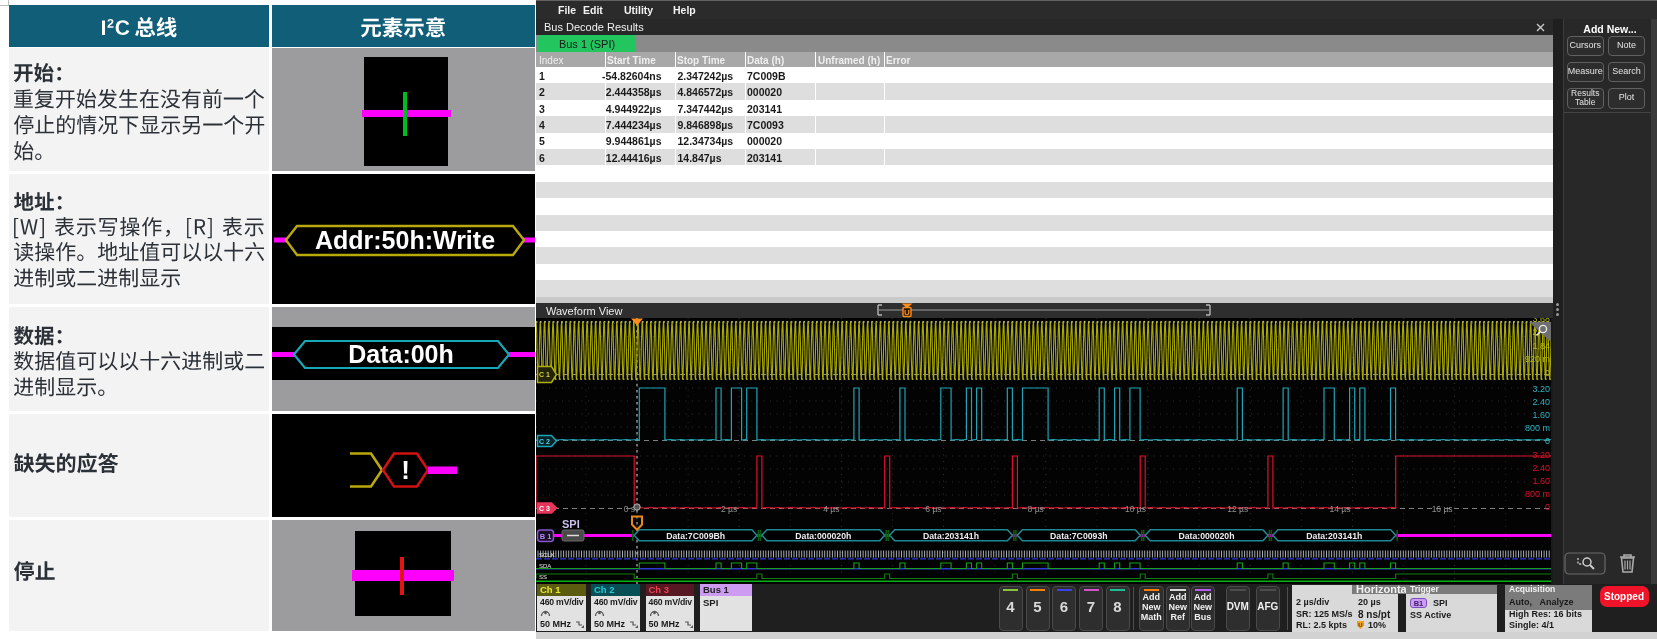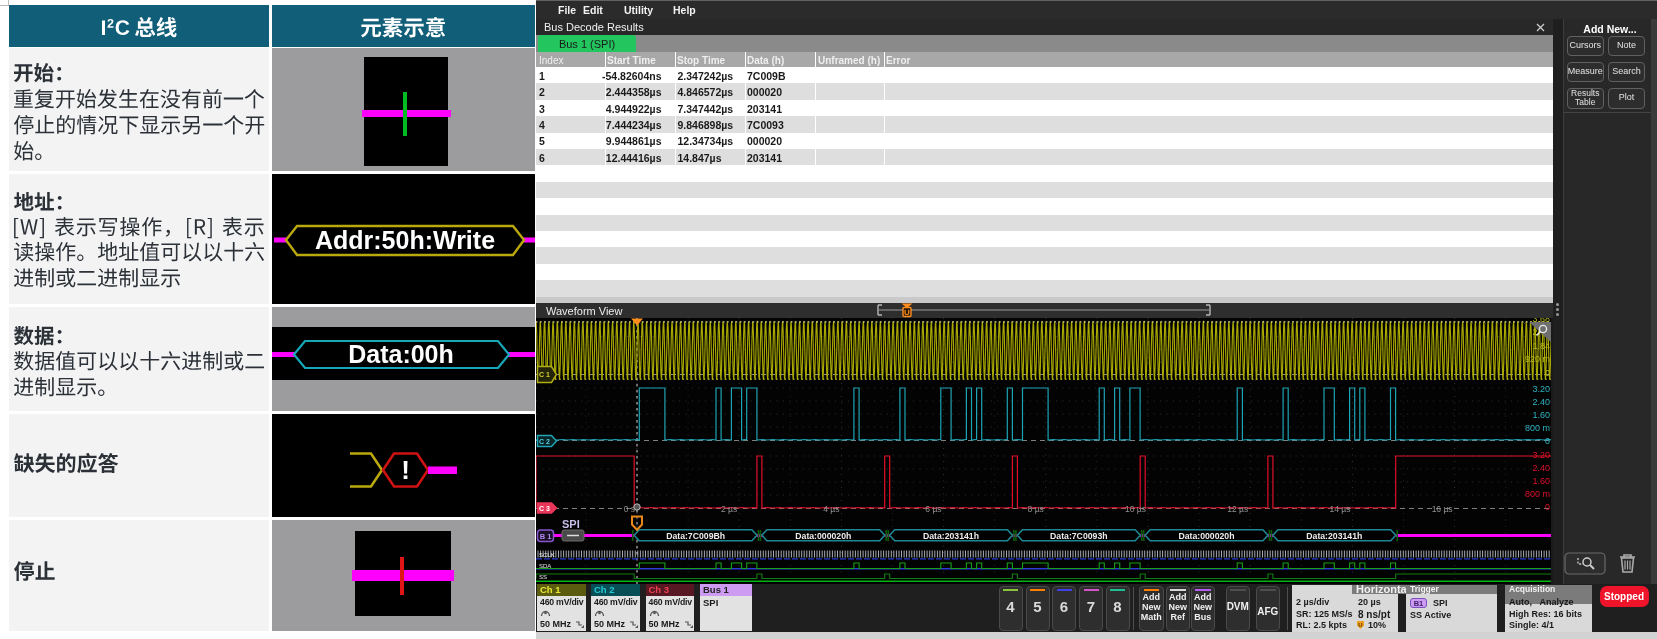--- a/index.html
+++ b/index.html
@@ -380,35 +380,35 @@
 <div class="a" style="left:1170.0px;top:588.5px;width:15.5px;height:2.5px;background:#d8d8d8"></div>
 <div class="a" style="left:1165.5px;top:586px;width:24.5px;height:45px;display:flex;align-items:center;justify-content:center;color:#f0f0f0;font-size:9px;font-weight:bold;text-align:center;line-height:10px;padding-bottom:3px;box-sizing:border-box">Add<br>New<br>Ref</div>
 <div class="a" style="left:1190.5px;top:586px;width:24.5px;height:45px;background:#2e2e2e;border:1px solid #4a4a4a;border-radius:4px;box-sizing:border-box"></div>
 <div class="a" style="left:1195.0px;top:588.5px;width:15.5px;height:2.5px;background:#b560f0"></div>
 <div class="a" style="left:1190.5px;top:586px;width:24.5px;height:45px;display:flex;align-items:center;justify-content:center;color:#f0f0f0;font-size:9px;font-weight:bold;text-align:center;line-height:10px;padding-bottom:3px;box-sizing:border-box">Add<br>New<br>Bus</div>
 <div class="a" style="left:1225.5px;top:586px;width:24.5px;height:45px;background:#2e2e2e;border:1px solid #4a4a4a;border-radius:4px;box-sizing:border-box"></div>
 <div class="a" style="left:1230.0px;top:588.5px;width:15.5px;height:2.5px;background:#4e4e4e"></div>
 <div class="a" style="left:1225.5px;top:586px;width:24.5px;height:45px;display:flex;align-items:center;justify-content:center;color:#f0f0f0;font-size:10px;font-weight:bold;text-align:center;line-height:10px;padding-bottom:3px;box-sizing:border-box">DVM</div>
 <div class="a" style="left:1255.5px;top:586px;width:24.5px;height:45px;background:#2e2e2e;border:1px solid #4a4a4a;border-radius:4px;box-sizing:border-box"></div>
 <div class="a" style="left:1260.0px;top:588.5px;width:15.5px;height:2.5px;background:#4e4e4e"></div>
-<div class="a" style="left:1255.5px;top:586px;width:24.5px;height:54px;display:flex;align-items:center;justify-content:center;color:#f0f0f0;font-size:10px;font-weight:bold;text-align:center;line-height:10px;padding-bottom:3px;box-sizing:border-box">AFG</div>
+<div class="a" style="left:1255.5px;top:586px;width:24.5px;height:45px;display:flex;align-items:center;justify-content:center;color:#f0f0f0;font-size:10px;font-weight:bold;text-align:center;line-height:10px;padding-bottom:3px;box-sizing:border-box">AFG</div>
 <div class="a" style="left:1292px;top:585px;width:106px;height:46.5px;background:#d9d9d9"></div>
 <div class="a" style="left:1352px;top:585px;width:106px;height:9px;background:#7b7b7b;color:#f2f2f2;font-size:11px;font-weight:bold;padding-left:4px;line-height:9.5px;box-sizing:border-box">Horizontal</div>
 <div class="a" style="left:1296px;top:597.0px;color:#1a1a1a;font-size:9px;font-weight:bold">2 µs/div</div>
 <div class="a" style="left:1358px;top:597.0px;color:#1a1a1a;font-size:9px;font-weight:bold">20 µs</div>
 <div class="a" style="left:1296px;top:608.7px;color:#1a1a1a;font-size:9px;font-weight:bold">SR: 125 MS/s</div>
 <div class="a" style="left:1358px;top:608.7px;color:#1a1a1a;font-size:10px;font-weight:bold">8 ns/pt</div>
 <div class="a" style="left:1296px;top:620.4px;color:#1a1a1a;font-size:9px;font-weight:bold">RL: 2.5 kpts</div>
 <div class="a" style="left:1368px;top:620.4px;color:#1a1a1a;font-size:9px;font-weight:bold">10%</div>
 <svg class="a" style="left:1356px;top:620px" width="9" height="10" viewBox="0 0 9 10">
     <path d="M1 1h7v4.5L4.5 9 1 5.5z" fill="#f0a020"></path>
     <text x="4.5" y="7" fill="#5a3000" font-size="6px" font-weight="bold" text-anchor="middle">U</text>
   </svg>
 <div class="a" style="left:1406px;top:585px;width:91px;height:46.5px;background:#d9d9d9"></div>
 <div class="a" style="left:1406px;top:585px;width:91px;height:9px;background:#7b7b7b;color:#f2f2f2;font-size:8.5px;font-weight:bold;padding-left:4px;line-height:9.5px;box-sizing:border-box">Trigger</div>
 <div class="a" style="left:1410px;top:597.5px;width:17px;height:10px;background:#cd9cf2;border:1px solid #7a4fbf;border-radius:3px;box-sizing:border-box;color:#3a1a6a;font-size:7.5px;font-weight:bold;text-align:center;line-height:9px">B1</div>
 <div class="a" style="left:1433px;top:598px;color:#1a1a1a;font-size:9px;font-weight:bold">SPI</div>
 <div class="a" style="left:1410px;top:609.5px;color:#1a1a1a;font-size:9px;font-weight:bold">SS Active</div>
 <div class="a" style="left:1505px;top:585px;width:87px;height:46.5px;background:#d9d9d9"></div>
-<div class="a" style="left:1505px;top:585px;width:87px;height:19px;background:#7b7b7b;color:#f2f2f2;font-size:8.5px;font-weight:bold;padding-left:4px;line-height:9.5px;box-sizing:border-box">Acquisition</div>
+<div class="a" style="left:1505px;top:585px;width:87px;height:25px;background:#7b7b7b;color:#f2f2f2;font-size:8.5px;font-weight:bold;padding-left:4px;line-height:9.5px;box-sizing:border-box">Acquisition</div>
 <div class="a" style="left:1509px;top:597px;color:#1a1a1a;font-size:9px;font-weight:bold">Auto, &nbsp;&nbsp;Analyze</div>
 <div class="a" style="left:1509px;top:608.7px;color:#1a1a1a;font-size:9px;font-weight:bold">High Res: 16 bits</div>
 <div class="a" style="left:1509px;top:620.4px;color:#1a1a1a;font-size:9px;font-weight:bold">Single: 4/1</div>
 <div class="a" style="left:1599.5px;top:585.5px;width:49px;height:21.5px;background:#f0142a;border-radius:7px;color:#fff;font-size:10px;font-weight:bold;text-align:center;line-height:21.5px">Stopped</div>
 </body></html>

